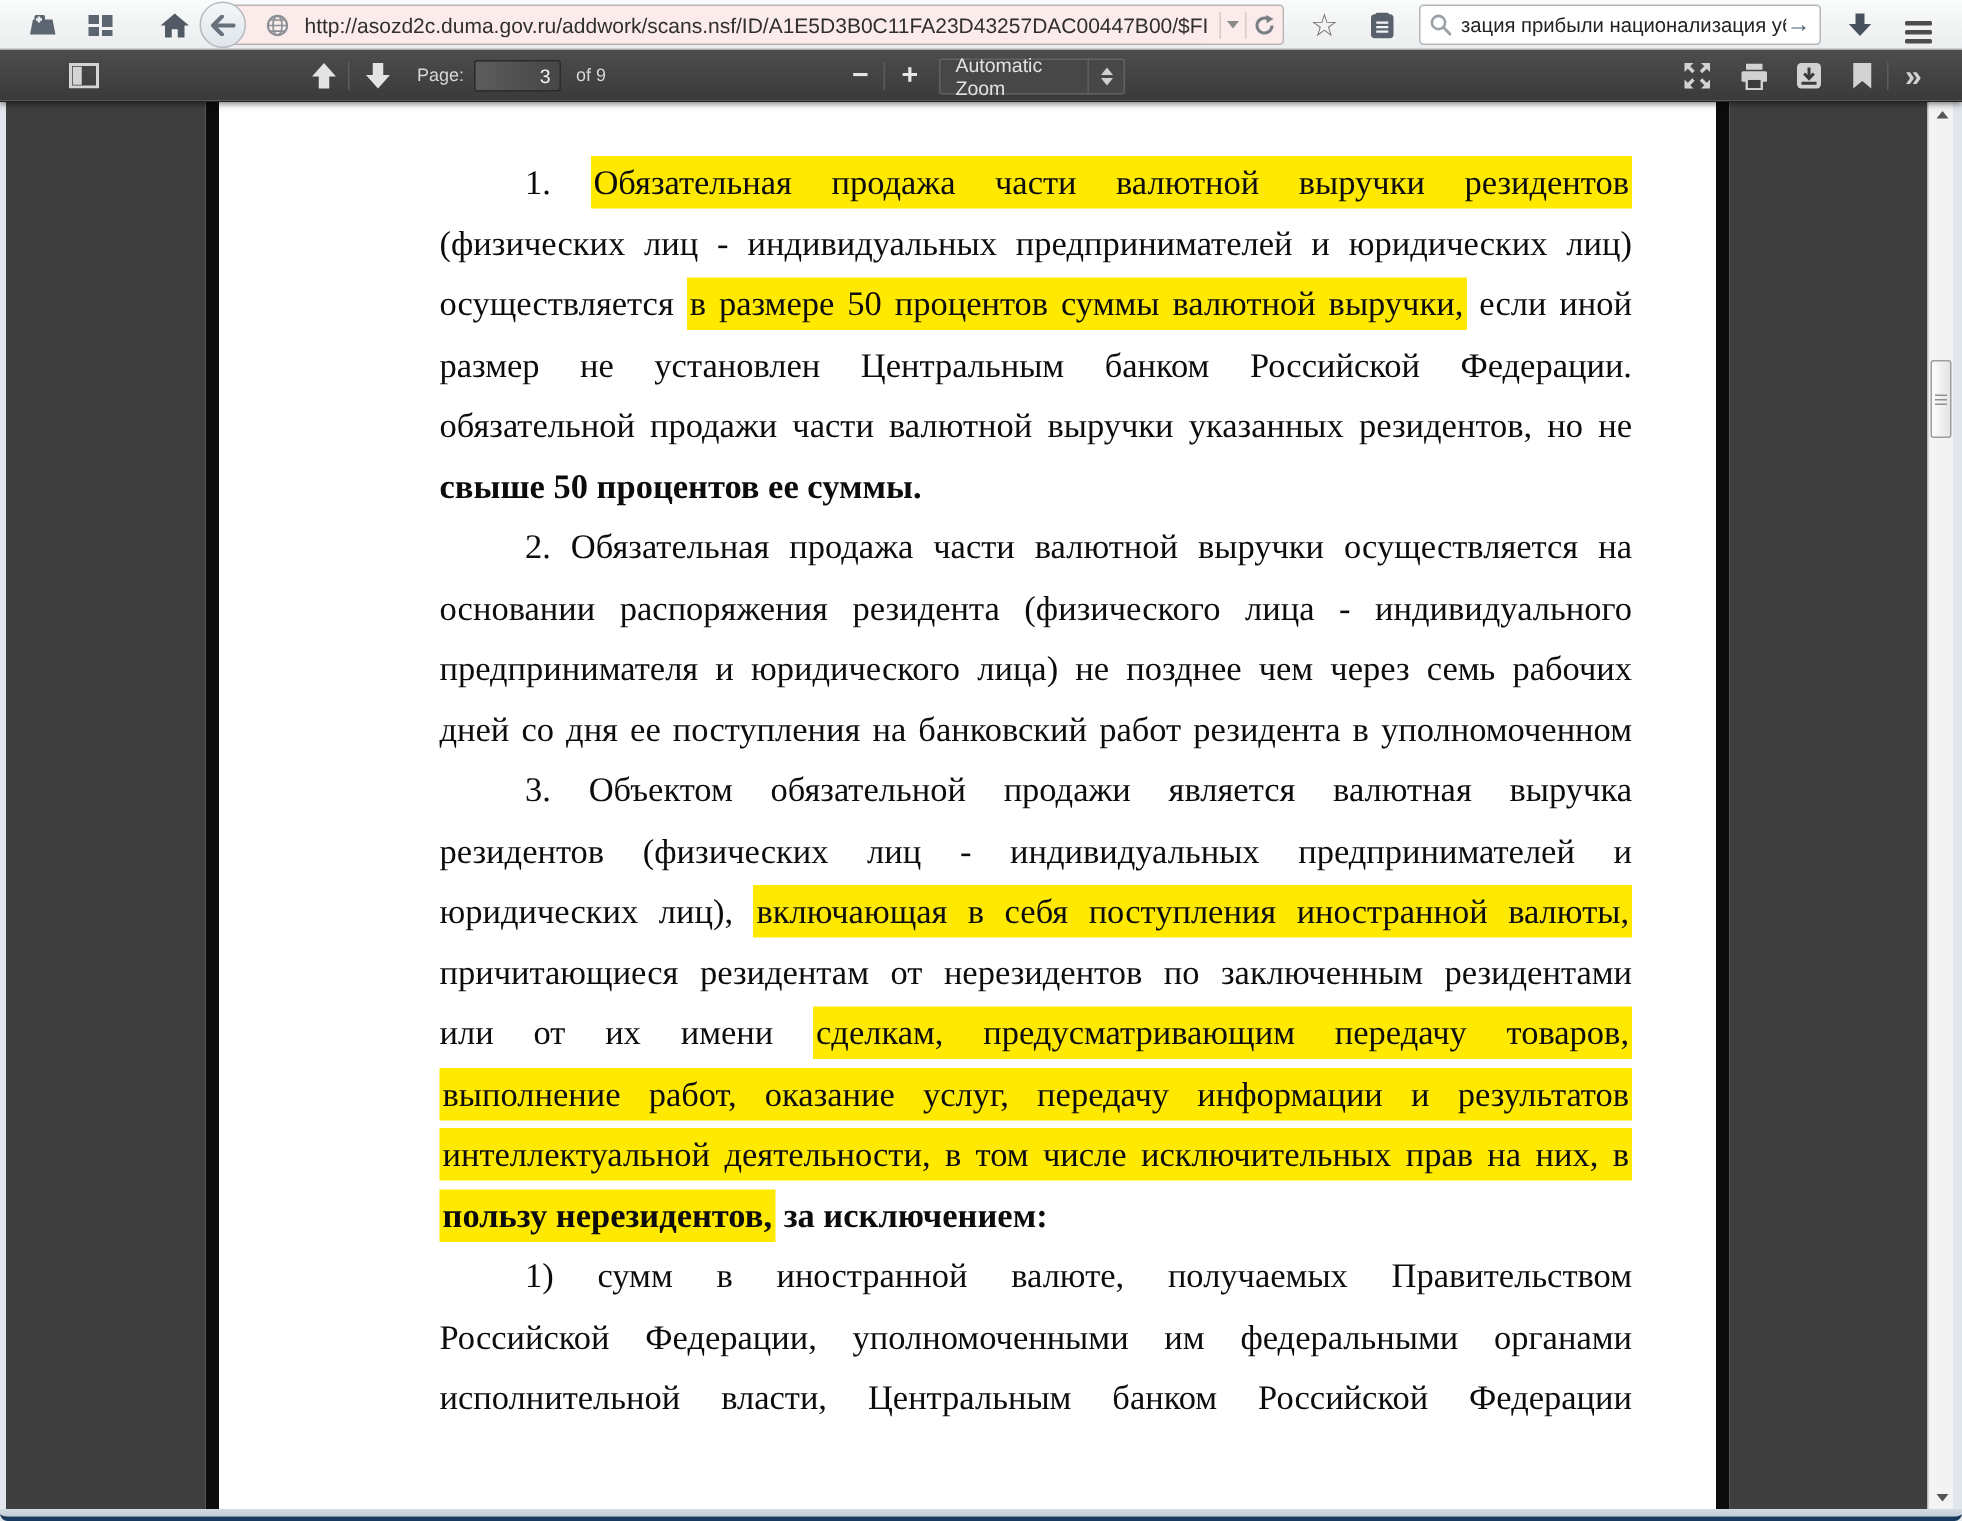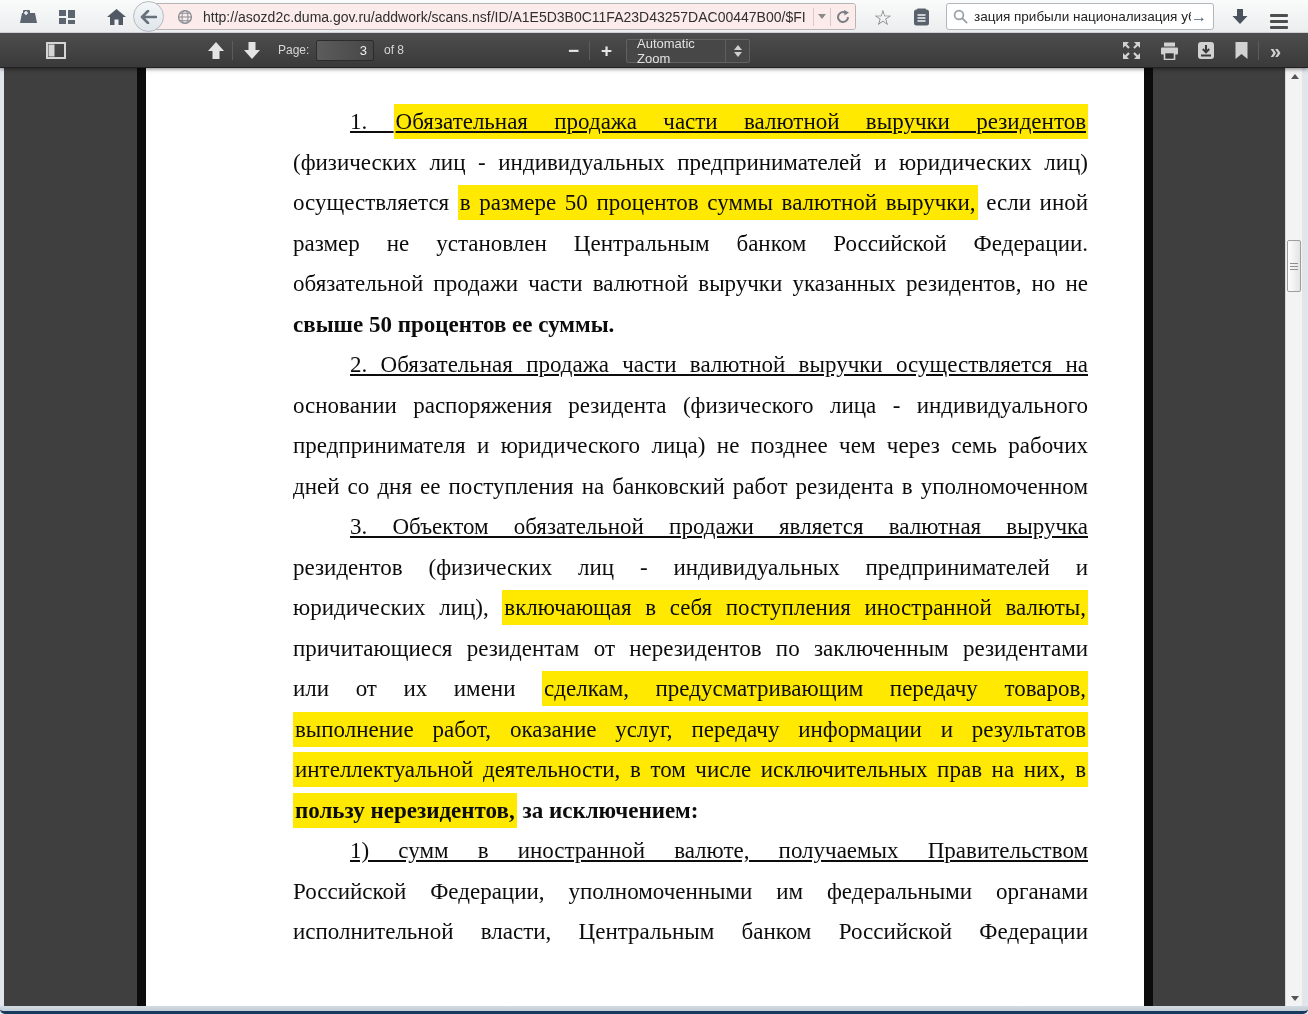--- a/index.html
+++ b/index.html
@@ -54,21 +54,21 @@
   .signtxt { color:#e6e6e6; font-size:19px; font-weight:bold; line-height:1; }
 
   
   .viewer { position:absolute; left:4px; top:68px; width:1298px; height:938px; background:#3f3f3f; overflow:hidden; }
   .page { position:absolute; left:133px; top:0; width:1016px; height:938px; background:#fff;
     border-left:9px solid #0c0c0c; border-right:9px solid #0c0c0c; }
   .doc { position:absolute; left:147px; top:34px; width:795px;
     font-family:"Liberation Serif", serif; font-size:23px; color:#0c0c0c; }
   .line { height:40.5px; line-height:40.5px; text-align:justify; text-align-last:justify; white-space:nowrap; }
   .line.left { text-align:left; text-align-last:left;font-weight:bold; }
-  .line.indent { text-indent:57px;text-decoration:underline; }
+  .line.indent { text-indent:57px; }
   .hl { background:#ffe900; padding:5px 2px; }
 
   
   .scrollbar { position:absolute; left:1285px; top:68px; width:17px; height:938px; background:#f3f3f3; border-left:1px solid #d9d9d9; }
   .sb-btn { position:absolute; left:0; width:17px; height:16px; background:#f3f3f3; display:flex; align-items:center; justify-content:center; cursor:pointer; }
   .sb-up { top:0; } .sb-dn { bottom:0; }
   .sb-tri-up { width:0; height:0; border-left:4px solid transparent; border-right:4px solid transparent; border-bottom:5px solid #555; }
   .sb-tri-dn { width:0; height:0; border-left:4px solid transparent; border-right:4px solid transparent; border-top:5px solid #555; }
   .sb-thumb { position:absolute; left:1px; top:172px; width:14px; height:52px;
     background:linear-gradient(90deg,#fdfdfd,#e4e4e4); border:1px solid #9d9d9d; border-radius:2px;
@@ -191,21 +191,21 @@
   </div>
   <div class="vsep" style="left:232px;"></div>
   <div class="pdfbtn" style="left:238px;">
     <svg width="18" height="19" viewBox="0 0 18 19">
       <path d="M9 18 L1 9 H5.5 V1 H12.5 V9 H17 Z" fill="#e4e4e4"></path>
     </svg>
   </div>
 
   <span class="pdf-label" style="left:278px;">Page:</span>
   <input class="page-input" type="text" value="3" style="">
-  <span class="pdf-label" style="left:384px;">of 8</span>
+  <span class="pdf-label" style="left:384px;">of 9</span>
 
   <div class="pdfbtn" style="left:560px;">
     <span class="signtxt">−</span>
   </div>
   <div class="vsep" style="left:589px;"></div>
   <div class="pdfbtn" style="left:593px;">
     <span class="signtxt">+</span>
   </div>
 
   <div class="zoom-select">

